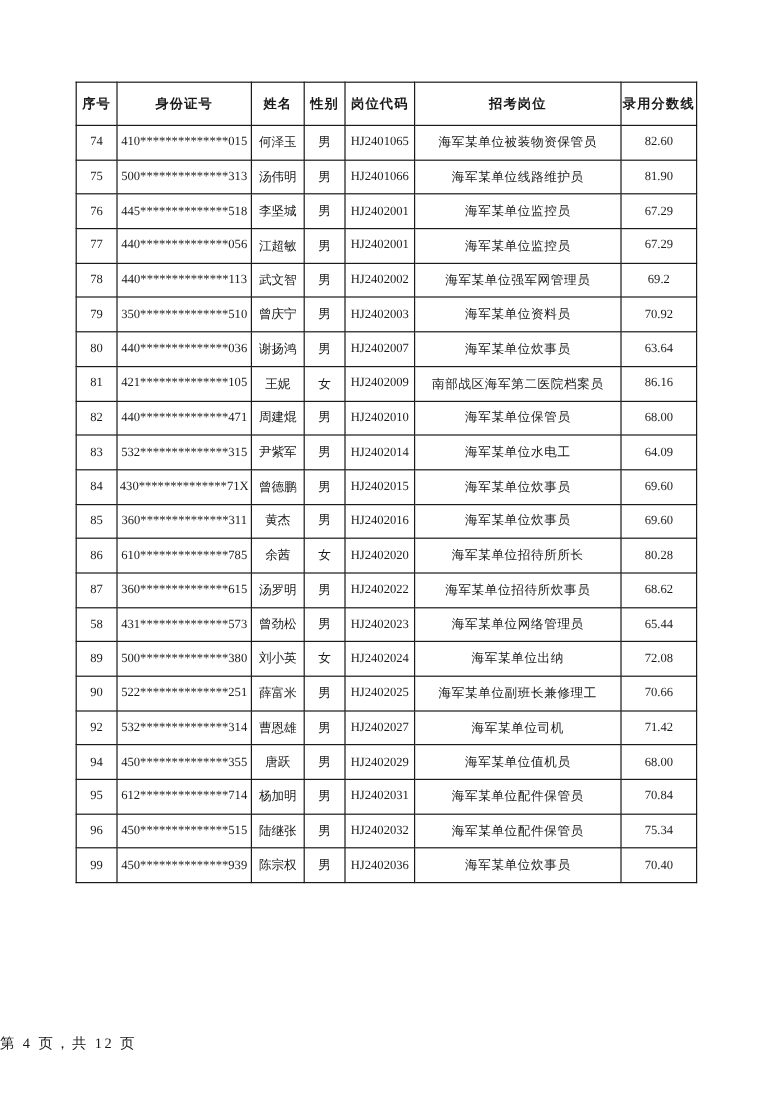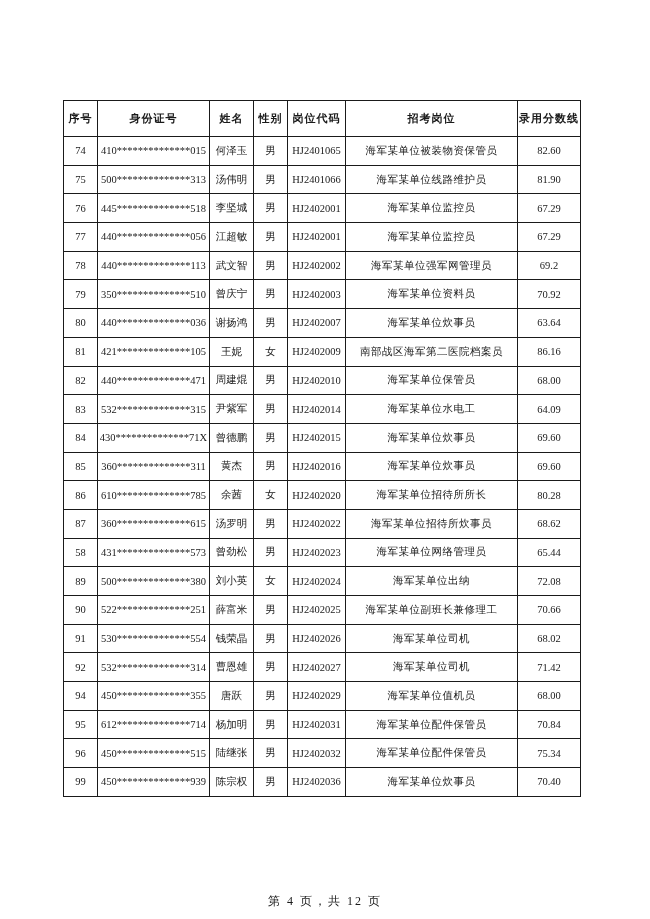--- a/index.html
+++ b/index.html
@@ -4,21 +4,21 @@
 <style>
   html,body{margin:0;padding:0;}
   body{
     width:650px;height:919px;
     background:#ffffff;
     font-family:"Liberation Serif","DejaVu Serif",serif;
     color:#1a1a1a;
     position:relative;
     overflow:hidden;
   }
-  .page{position:absolute;inset:0;background:#ffffff;margin-top:32px;}
+  .page{position:absolute;inset:0;background:#ffffff;}
   table.score-table{
     position:absolute;
     left:63px;top:68px;
     width:517px;
     border-collapse:collapse;
     table-layout:fixed;
   }
   table.score-table th,
   table.score-table td{
     border:1px solid #1a1a1a;
@@ -46,21 +46,20 @@
   col.c1{width:112px}
   col.c2{width:44px}
   col.c3{width:34px}
   col.c4{width:58px}
   col.c5{width:172px}
   col.c6{width:63px}
   .page-footer{
     position:absolute;
     left:0;top:861px;
     width:100%;
-    text-align:center;
     font-size:12px;
     letter-spacing:2px;
     color:#1a1a1a;
   }
 </style>
 </head>
 <body>
 
 <div class="page">
 
@@ -233,29 +232,20 @@
         <tr>
           <td class="c0">90</td>
           <td class="c1">522**************251</td>
           <td class="c2">薛富米</td>
           <td class="c3">男</td>
           <td class="c4">HJ2402025</td>
           <td class="c5">海军某单位副班长兼修理工</td>
           <td class="c6">70.66</td>
         </tr>
         <tr>
-          <td class="c0">91</td>
-          <td class="c1">530**************554</td>
-          <td class="c2">钱荣晶</td>
-          <td class="c3">男</td>
-          <td class="c4">HJ2402026</td>
-          <td class="c5">海军某单位司机</td>
-          <td class="c6">68.02</td>
-        </tr>
-        <tr>
           <td class="c0">92</td>
           <td class="c1">532**************314</td>
           <td class="c2">曹恩雄</td>
           <td class="c3">男</td>
           <td class="c4">HJ2402027</td>
           <td class="c5">海军某单位司机</td>
           <td class="c6">71.42</td>
         </tr>
         <tr>
           <td class="c0">94</td>

